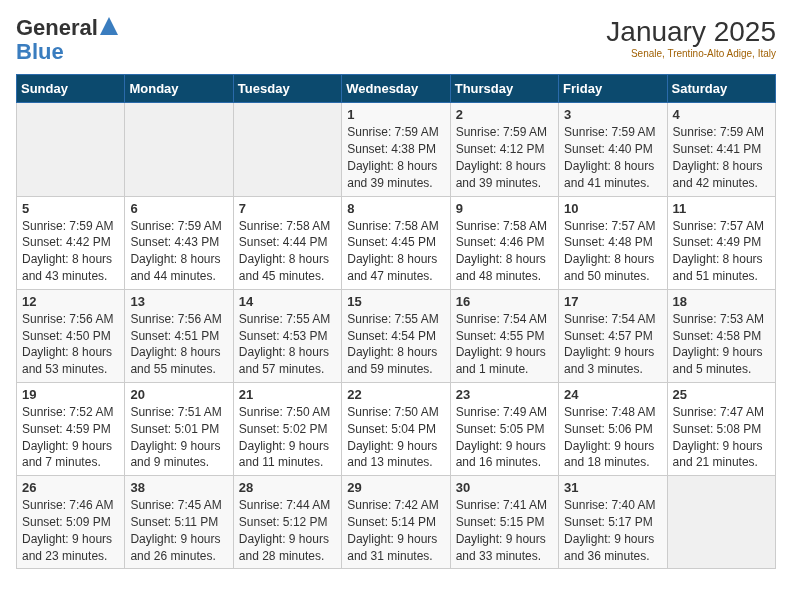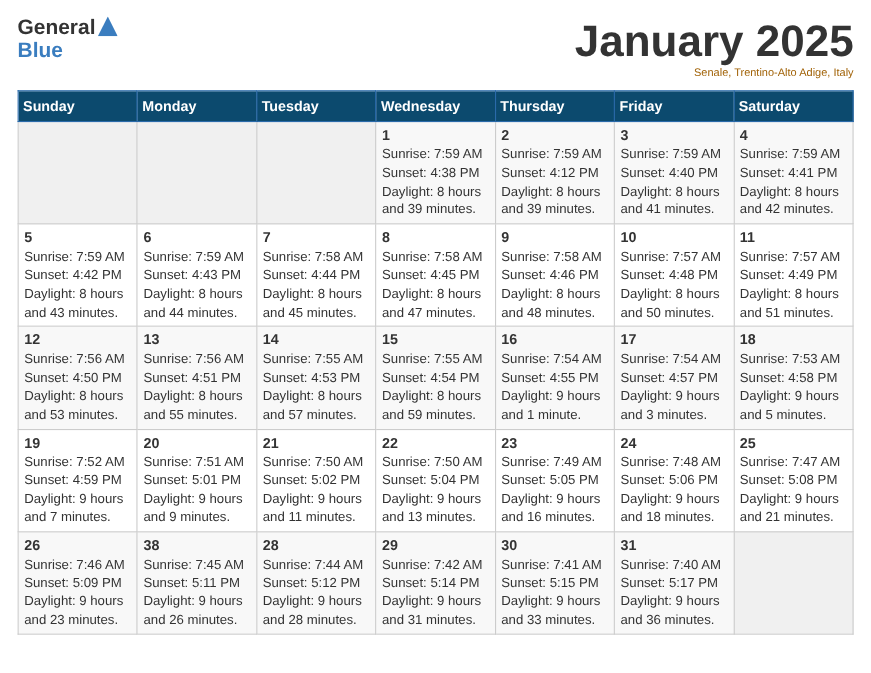--- a/index.html
+++ b/index.html
@@ -15,35 +15,35 @@
       justify-content: space-between;
       align-items: flex-start;
       margin-bottom: 10px;
     }
     .logo {
       display: flex;
       flex-direction: column;
       align-items: flex-start;
     }
     .logo-text {
-      font-size: 19px;
+      font-size: 22px;
       font-weight: bold;
       color: #333;
       line-height: 1.1;
     }
     .logo-line {
       display: flex;
       align-items: center;
     }
     .title-block {
       text-align: right;
     }
     .month-title {
-      font-size: 40px;
-      font-weight: bold;
+      font-size: 28px;
+      font-weight: normal;
       color: #333;
     }
     .location {
       font-size: 10px;
       color: #a16207;
     }
     table {
       width: 100%;
       border-collapse: collapse;
       table-layout: fixed;

